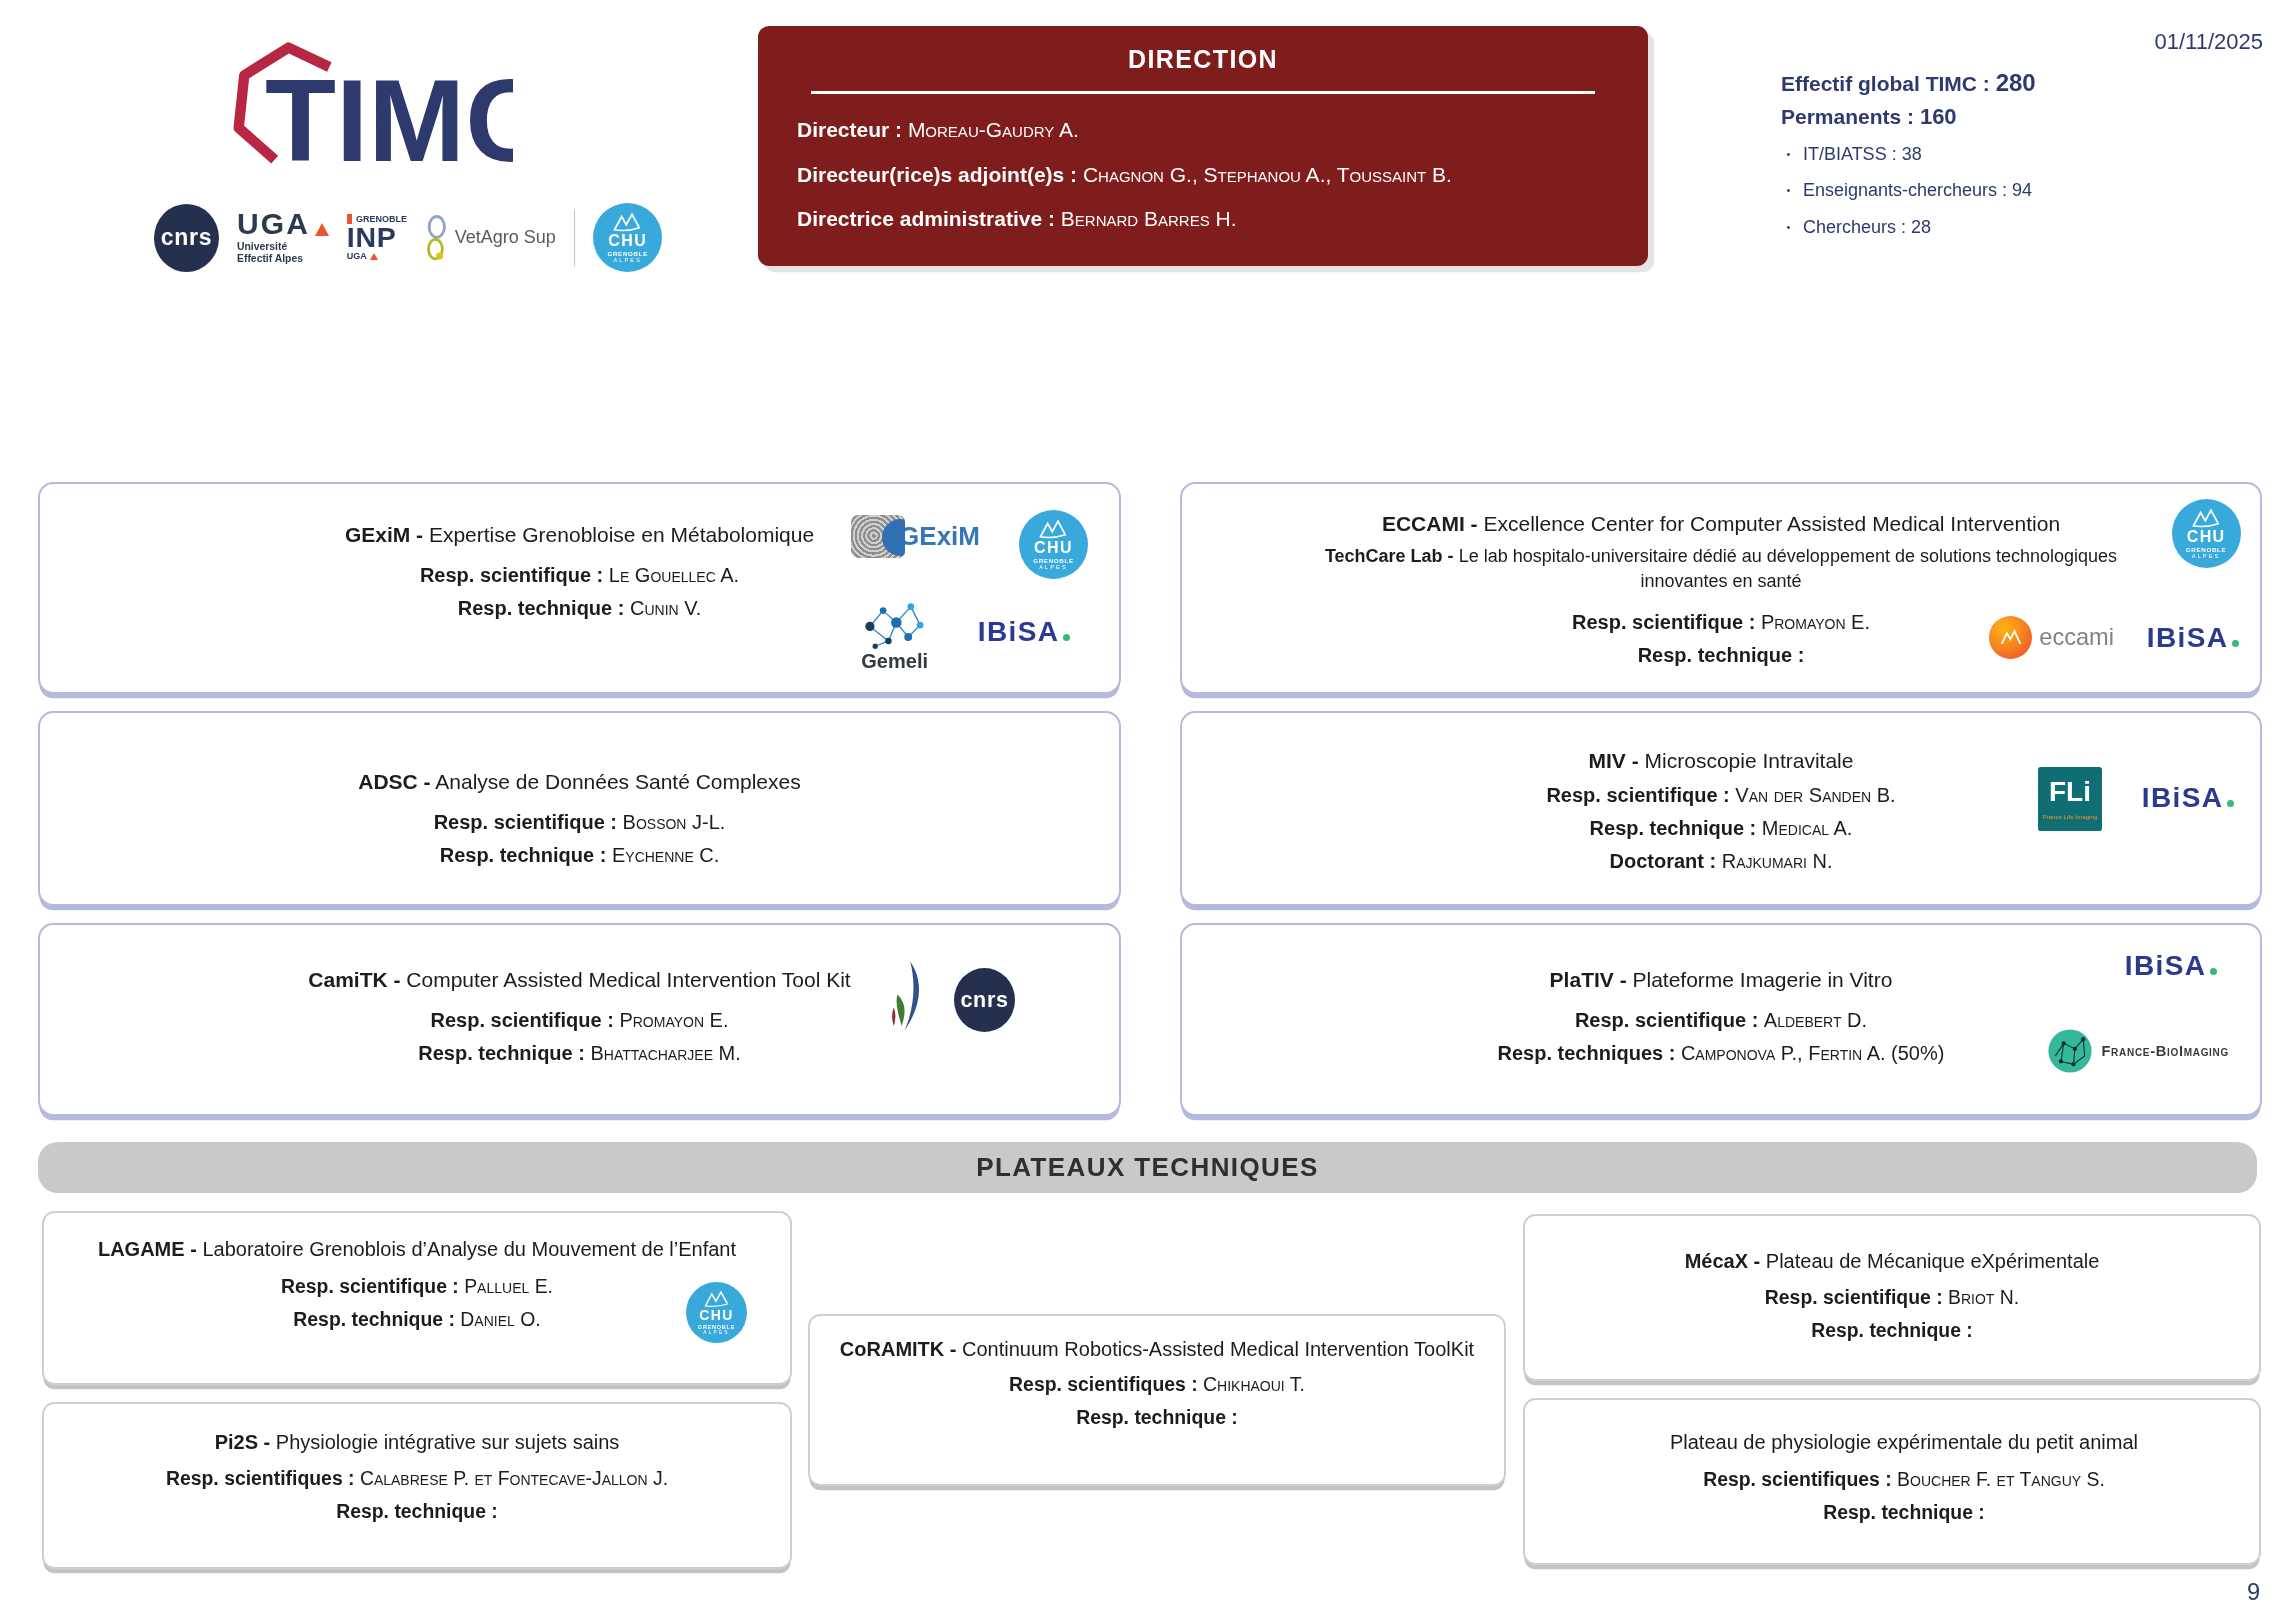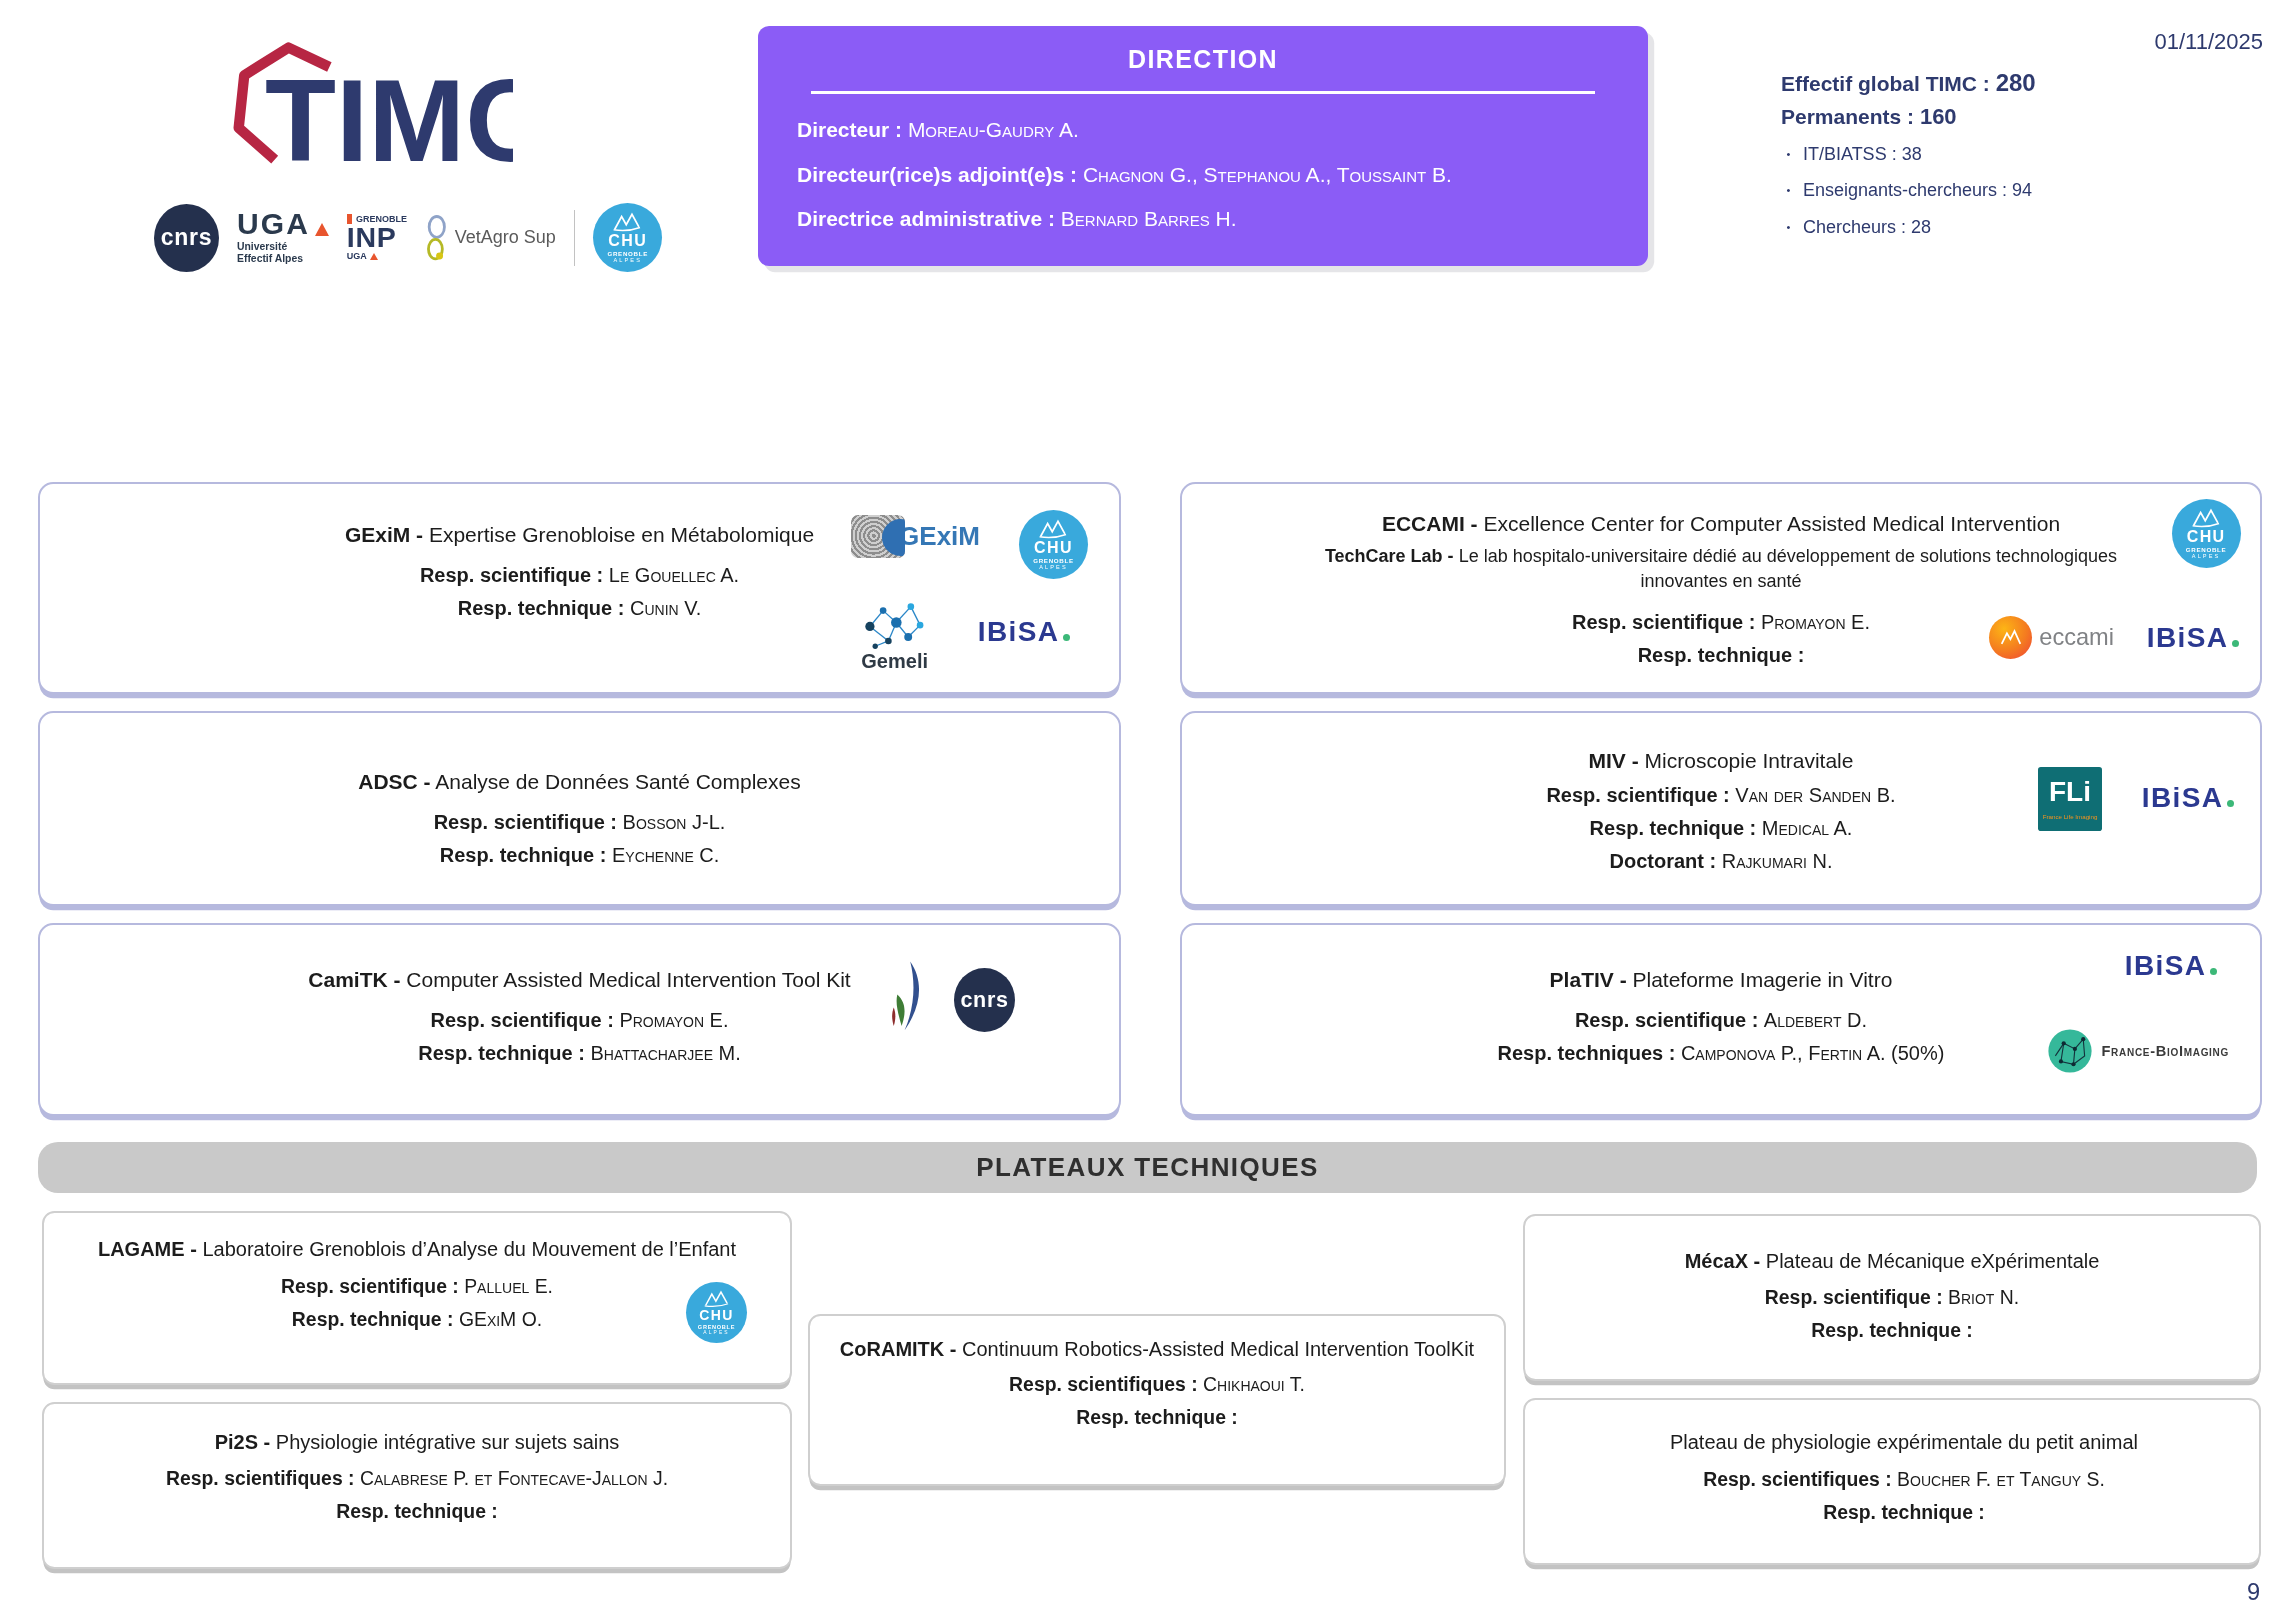--- a/index.html
+++ b/index.html
@@ -36,21 +36,21 @@
       align-items:center;justify-content:center;text-align:center;flex:none;}
   .chu-badge svg{width:62%;height:30%;display:block;}
   .chu-m{font-weight:bold;line-height:1;letter-spacing:1.4px;}
   .chu-s1{font-weight:bold;letter-spacing:0.7px;margin-top:1.4px;}
   .chu-s2{letter-spacing:2.1px;}
   .chu-100{width:69px;height:69px;}
   .chu-100 .chu-m{font-size:16px;} .chu-100 .chu-s1{font-size:6.2px;} .chu-100 .chu-s2{font-size:5.6px;}
   .chu-88{width:61px;height:61px;}
   .chu-88 .chu-m{font-size:14px;} .chu-88 .chu-s1{font-size:5.6px;} .chu-88 .chu-s2{font-size:4.9px;}
 
-  .direction-box{position:absolute;left:758px;top:26px;width:890px;height:240px;background:#8b5cf6;
+  .direction-box{position:absolute;left:758px;top:26px;width:890px;height:240px;background:#7f1d1d;
       border-radius:11px;color:#fff;box-shadow:6.2px 6.2px 0 rgba(110,110,125,0.18);}
   .direction-title{text-align:center;font-weight:bold;font-size:25px;letter-spacing:1.4px;margin-top:19.4px;}
   .direction-line{width:88%;height:2.8px;background:#fff;margin:16.7px auto 0;}
   .direction-rows{margin:22px 39px 0;font-size:21px;}
   .drow{margin-bottom:16.7px;line-height:28px;}
   .dlabel{font-weight:bold;}
   .sc{font-variant:small-caps;}
 
   .date{position:absolute;right:32px;top:29px;font-size:22px;color:#2e3a6e;}
 
@@ -355,21 +355,21 @@
 
   <div class="band-gray">
     <div class="band-gray-title">PLATEAUX TECHNIQUES</div>
   </div>
 
   <div class="card gray" style="left:42px;top:1211px;width:746px;height:170px;">
     <div class="card-body" style="padding-top:22px;">
       <div class="card-title" style="font-size:20px;line-height:28px;"><span class="ac">LAGAME -</span> <span>Laboratoire Grenoblois d’Analyse du Mouvement de l’Enfant</span></div>
       <div class="rows" style="margin-top:7px;font-size:19.4px;">
         <div class="row"><span class="lbl">Resp. scientifique :</span> <span class="val">Palluel E.</span></div>
-        <div class="row"><span class="lbl">Resp. technique :</span> <span class="val">GExiM O.</span></div>
+        <div class="row"><span class="lbl">Resp. technique :</span> <span class="val">Daniel O.</span></div>
       </div>
     </div>
     <div class="logo-abs chu-badge chu-88" style="right:43px;top:69px;">
       <svg viewBox="0 0 60 36">
         <polyline points="8,30 20,8 28,22 38,4 50,26" fill="none" stroke="#ffffff" stroke-width="3"></polyline>
         <path d="M6,31 Q30,35 52,27" fill="none" stroke="#ffffff" stroke-width="2.5"></path>
       </svg>
       <span class="chu-m">CHU</span>
         <span class="chu-s1">GRENOBLE</span>
         <span class="chu-s2">ALPES</span>

